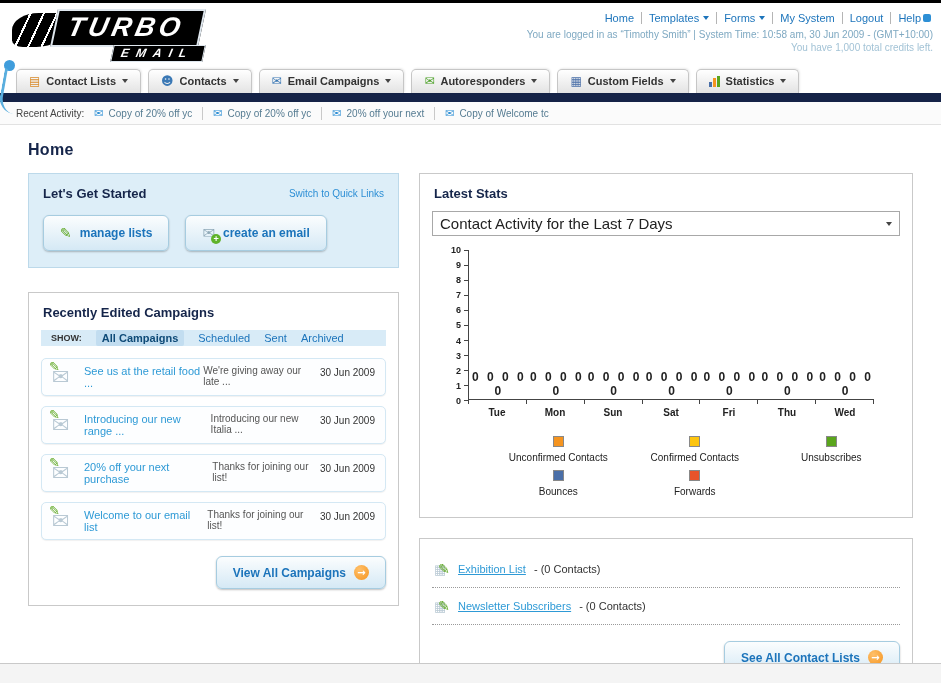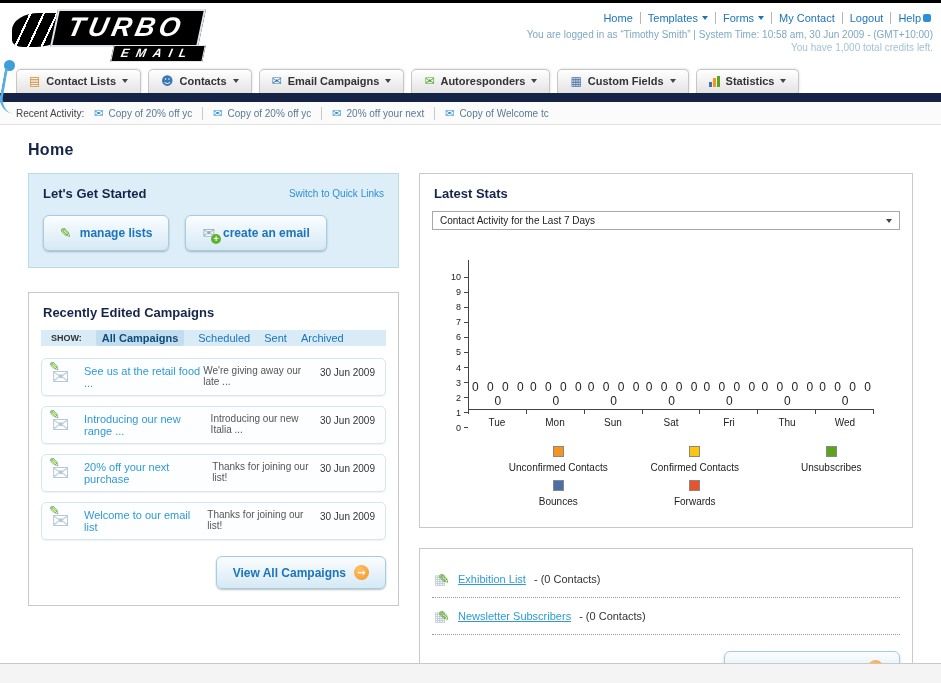--- a/index.html
+++ b/index.html
@@ -86,22 +86,22 @@
   .camp-text { flex: 1; display: flex; flex-direction: row; gap: 2px; }
   .camp-title { color: #2e9ad6; font-size: 11px; text-decoration: none; cursor: pointer; }
   .camp-sub { color: #555; font-size: 10px; }
   .camp-date { font-size: 10px; color: #333; margin-top: 2px; }
   .btn-row { text-align: right; margin-top: 16px; }
   .arrow-badge { width: 15px; height: 15px; border-radius: 50%; background: radial-gradient(circle at 35% 30%, #ffc06a, #f5941f);
     color: #fff; font-size: 10px; line-height: 15px; text-align: center; font-weight: bold; display: inline-block; }
 
   
   .select { border: 1px solid #a8a8a8; background: #fff; display: flex; justify-content: space-between; align-items: center;
-    padding: 3px 7px; font-size: 10px; color: #222; margin-top: 4px; cursor: pointer; }
-  .chart { display: flex; align-items: flex-end; margin-top: 30px; padding-left: 18px; }
+    padding: 3px 7px; font-size: 15px; color: #222; margin-top: 4px; cursor: pointer; }
+  .chart { display: flex; align-items: flex-start; margin-top: 14px; padding-left: 18px; font-weight: bold; }
   .yaxis { display: flex; flex-direction: column; justify-content: space-between; height: 151px; min-width: 18px; }
   .ylab { height: 0; display: flex; align-items: center; justify-content: flex-end; gap: 3px; font-size: 9px; color: #222; }
   .ytick { width: 4px; height: 1px; background: #444; display: inline-block; }
   .plot-wrap { display: flex; flex-direction: column; }
   .plot { height: 150px; width: 406px; border-left: 1px solid #444; border-bottom: 1px solid #444; display: flex; }
   .pgroup { flex: 1; position: relative; }
   .zeros { position: absolute; bottom: 1px; left: 0; right: 0; text-align: center; font-size: 12px; color: #222; word-spacing: 5px; }
   .tickrow { display: flex; width: 406px; height: 4px; border-right: 1px solid #444; }
   .tg { flex: 1; border-left: 1px solid #444; }
   .days { display: flex; width: 406px; font-size: 10px; color: #222; }
@@ -146,21 +146,21 @@
               <span class="caret"></span>
             </a>
           </li>
         <li>
             <a>
               <span>Forms</span>
               <span class="caret"></span>
             </a>
           </li>
         <li>
-            <a>My Contact</a>
+            <a>My System</a>
           </li>
         <li>
             <a>Logout</a>
           </li>
         <li>
             <a>Help</a>
             <span class="help-dot"></span>
           </li>
       </ul>
       <div class="login-line">You are logged in as “Timothy Smith” | System Time: 10:58 am, 30 Jun 2009 - (GMT+10:00)</div>

